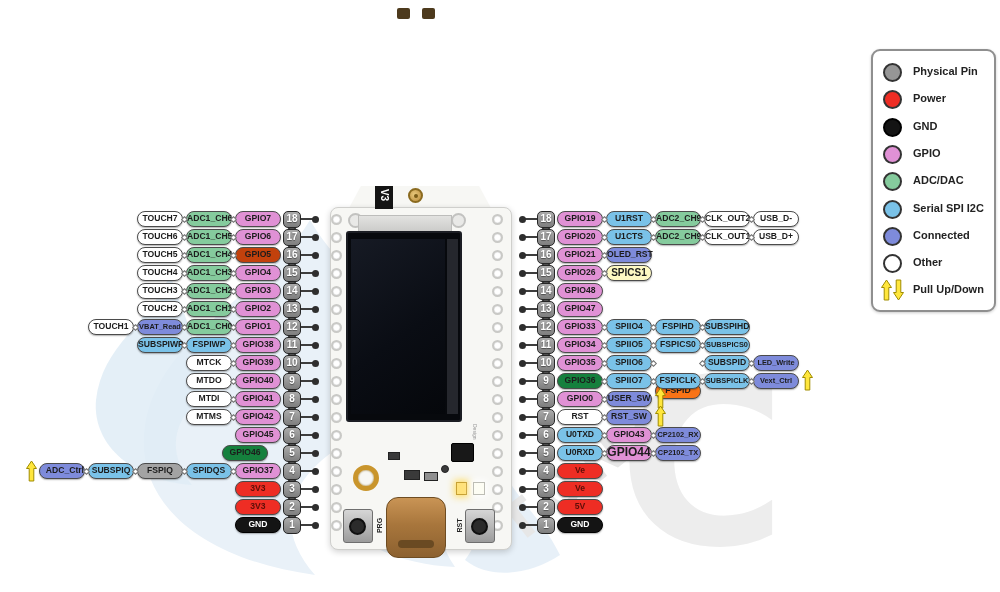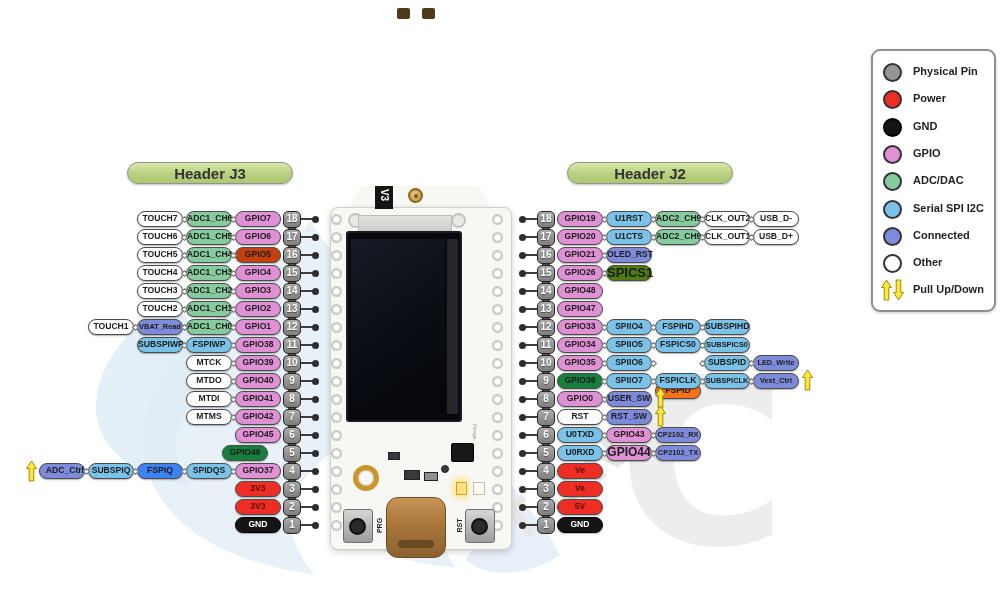--- a/index.html
+++ b/index.html
@@ -93,22 +93,20 @@
 <div id="stage">
 
   <svg class="flame" width="560" height="377" viewBox="0 0 560 377">
     <path d="M290,5 C245,80 140,120 125,210 C113,290 185,345 295,360 C258,318 262,272 315,235 C295,305 350,348 435,352 C402,305 428,255 422,200 C413,110 330,75 290,5 Z" fill="#e9f1f8"></path>
     <path d="M150,60 C128,110 82,130 76,185 C72,232 116,266 172,270 C146,238 152,202 186,180 C180,136 166,104 150,60 Z" fill="#dfecf6" opacity="0.85"></path>
     <path d="M480,250 C500,290 520,300 540,340 C510,360 470,365 445,345 C465,320 462,285 480,250 Z" fill="#e4eef7" opacity="0.9"></path>
   </svg>
   <div class="wm-c">C</div>
   <div class="wm-ton">TON</div>
 
-  <div class="hdr" id="hdrJ3">Header J3</div>
-  <div class="hdr" id="hdrJ2">Header J2</div>
 
   <div id="board">
     <div class="bump"></div>
     <div class="pcb"></div>
     <div class="v3tag"><span>V3</span></div>
     <div class="ufl"></div>
     <div class="screw" style="left:348px;top:213px;"></div>
     <div class="screw" style="left:451px;top:213px;"></div>
     <div class="ribbon"></div>
     <div class="oled"></div>
@@ -286,21 +284,21 @@
       <div class="wire" style="left: 299px; top: 452.2px; width: 14px;"></div>
       <div class="dot" style="left: 312px; top: 449.5px;"></div>
       <div class="cell tx-dark" style="left: 222px; top: 445px; background: #15803d; font-size: 8.6px; border-color: rgb(75, 75, 75);">GPIO46</div>
       <div class="vdia" style="left: 289px; top: 477px;"></div>
       <div class="badge" style="left: 283px; top: 462.5px;">4</div>
       <div class="wire" style="left: 299px; top: 470.2px; width: 14px;"></div>
       <div class="dot" style="left: 312px; top: 467.5px;"></div>
       <div class="cell tx-dark" style="left: 39px; top: 463px; background: rgb(126, 139, 219); font-size: 8.6px; border-color: rgb(75, 75, 75); text-align: right;">ADC_Ctrl</div>
       <div class="cell tx-dark" style="left: 88px; top: 463px; background: rgb(122, 194, 232); font-size: 8.6px; border-color: rgb(75, 75, 75);">SUBSPIQ</div>
       <div class="hdia" style="left: 84px; top: 468.5px;"></div>
-      <div class="cell tx-dark" style="left: 137px; top: 463px; background: #3b82f6; font-size: 8.6px; border-color: rgb(75, 75, 75);">FSPIQ</div>
+      <div class="cell tx-dark" style="left: 137px; top: 463px; background: #a3a3a3; font-size: 8.6px; border-color: rgb(75, 75, 75);">FSPIQ</div>
       <div class="hdia" style="left: 133px; top: 468.5px;"></div>
       <div class="cell tx-dark" style="left: 186px; top: 463px; background: rgb(122, 194, 232); font-size: 8.6px; border-color: rgb(75, 75, 75);">SPIDQS</div>
       <div class="hdia" style="left: 182px; top: 468.5px;"></div>
       <div class="cell tx-dark" style="left: 235px; top: 463px; background: rgb(224, 145, 213); font-size: 8.6px; border-color: rgb(75, 75, 75);">GPIO37</div>
       <div class="hdia" style="left: 231px; top: 468.5px;"></div>
       <div class="arrow" style="left: 26px; top: 460px;"><svg width="11" height="22" viewBox="0 0 11 22">
           <path d="M5.5 1 L10.5 8.5 H7.8 V21 H3.2 V8.5 H0.5 Z" fill="#ffe63c" stroke="#a08c00" stroke-width="1"></path>
         </svg></div>
       <div class="vdia" style="left: 289px; top: 495px;"></div>
       <div class="badge" style="left: 283px; top: 480.5px;">3</div>
@@ -347,21 +345,21 @@
       <div class="wire" style="left: 524px; top: 254.2px; width: 14px;"></div>
       <div class="dot" style="left: 519px; top: 251.5px;"></div>
       <div class="cell tx-dark" style="left: 557px; top: 247px; background: rgb(224, 145, 213); font-size: 8.6px; border-color: rgb(75, 75, 75);">GPIO21</div>
       <div class="cell tx-dark" style="left: 606px; top: 247px; background: rgb(126, 139, 219); font-size: 8.6px; border-color: rgb(75, 75, 75);">OLED_RST</div>
       <div class="hdia" style="left: 602px; top: 252.5px;"></div>
       <div class="vdia" style="left: 543px; top: 279px;"></div>
       <div class="badge" style="left: 537px; top: 264.5px;">15</div>
       <div class="wire" style="left: 524px; top: 272.2px; width: 14px;"></div>
       <div class="dot" style="left: 519px; top: 269.5px;"></div>
       <div class="cell tx-dark" style="left: 557px; top: 265px; background: rgb(224, 145, 213); font-size: 8.6px; border-color: rgb(75, 75, 75);">GPIO26</div>
-      <div class="cell tx-dark" style="left: 606px; top: 265px; background: #4d7c0f; font-size: 13px; border-color: rgb(75, 75, 75);">SPICS1</div>
+      <div class="cell tx-dark" style="left: 606px; top: 265px; background: #fef9c3; font-size: 10px; border-color: rgb(75, 75, 75);">SPICS1</div>
       <div class="hdia" style="left: 602px; top: 270.5px;"></div>
       <div class="vdia" style="left: 543px; top: 297px;"></div>
       <div class="badge" style="left: 537px; top: 282.5px;">14</div>
       <div class="wire" style="left: 524px; top: 290.2px; width: 14px;"></div>
       <div class="dot" style="left: 519px; top: 287.5px;"></div>
       <div class="cell tx-dark" style="left: 557px; top: 283px; background: rgb(224, 145, 213); font-size: 8.6px; border-color: rgb(75, 75, 75);">GPIO48</div>
       <div class="vdia" style="left: 543px; top: 315px;"></div>
       <div class="badge" style="left: 537px; top: 300.5px;">13</div>
       <div class="wire" style="left: 524px; top: 308.2px; width: 14px;"></div>
       <div class="dot" style="left: 519px; top: 305.5px;"></div>

